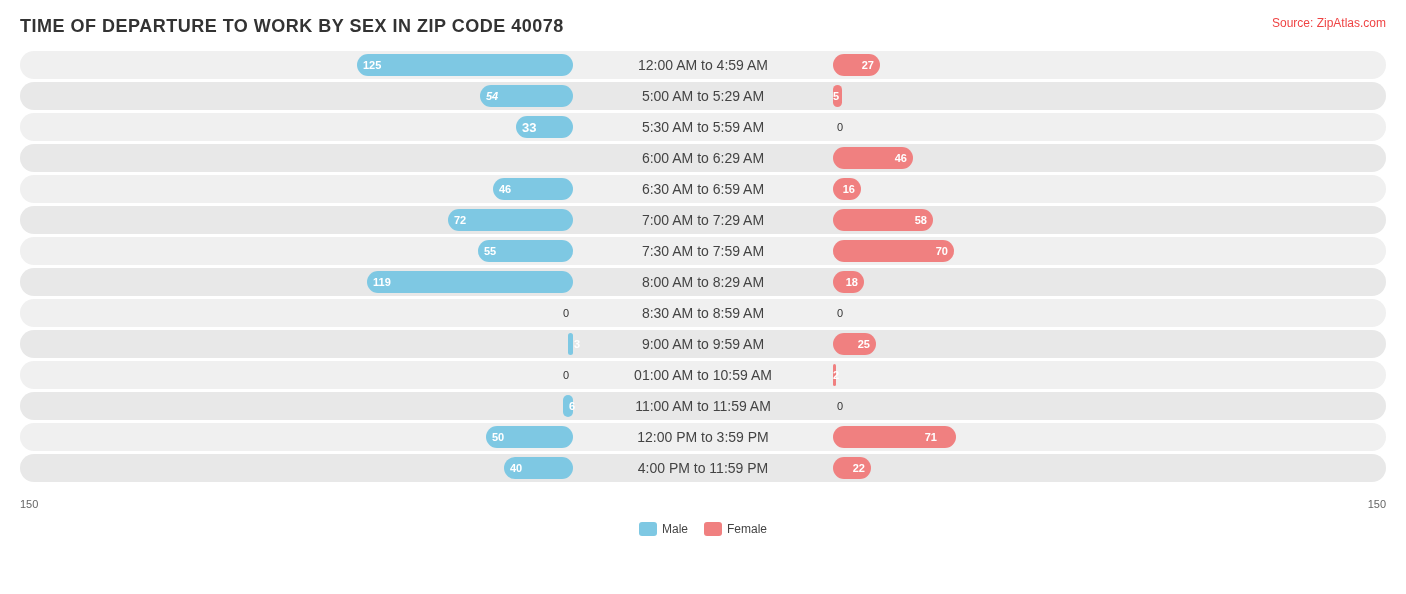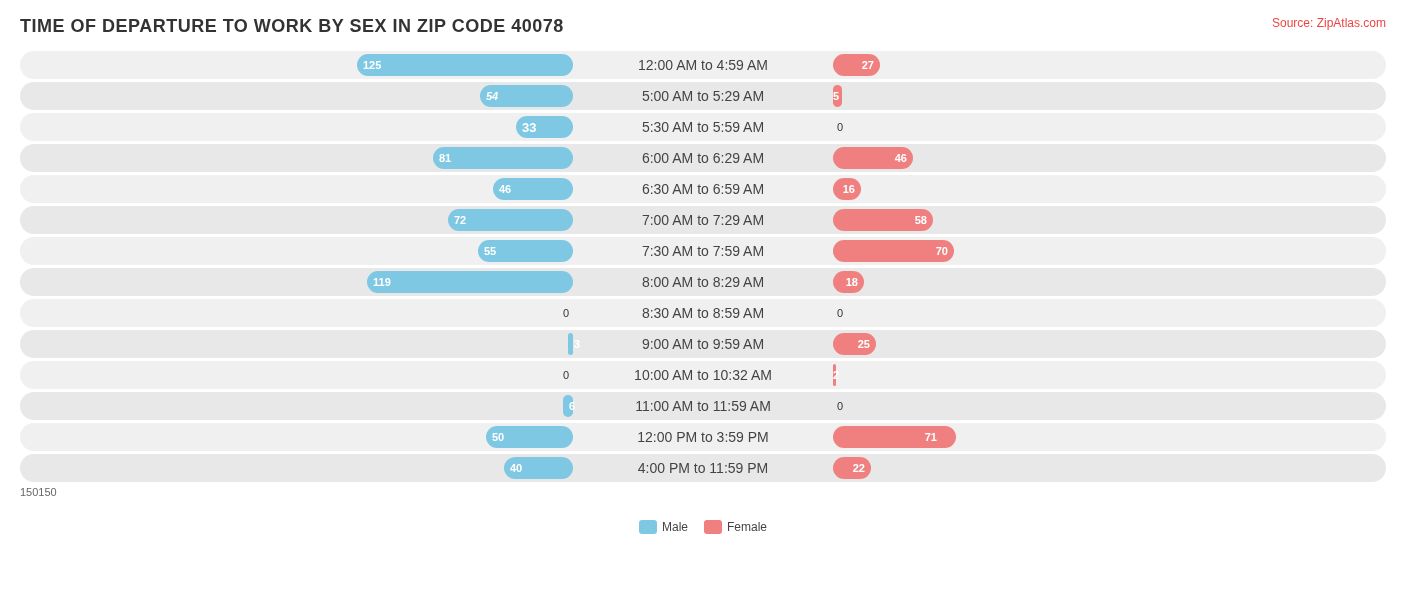--- a/index.html
+++ b/index.html
@@ -89,41 +89,41 @@
       border-radius: 11px;
       display: flex;
       align-items: center;
     }
 
     .legend {
       display: flex;
       justify-content: center;
       align-items: center;
       gap: 16px;
-      margin-top: 22px;
+      margin-top: 12px;
       font-size: 12px;
       color: #444;
     }
     .legend-item {
       display: flex;
       align-items: center;
       gap: 5px;
     }
     .legend-swatch {
       width: 18px;
       height: 14px;
       border-radius: 3px;
     }
     .axis-labels {
       display: flex;
-      justify-content: flex-start;
+      justify-content: space-between;
       font-size: 11px;
       color: #666;
       padding: 0 0;
-      margin-top: 4px;
+      margin-top: 16px;
     }
   </style>
 </head>
 <body>
 
 <div class="header">
   <div class="title">TIME OF DEPARTURE TO WORK BY SEX IN ZIP CODE 40078</div>
   <div class="source">Source: ZipAtlas.com</div>
 </div>
 
@@ -158,25 +158,20 @@
       <div class="center-label">5:30 AM to 5:59 AM</div>
       <div class="male-region" style="padding-right: 130px;">
         <div class="male-bar" style="width: 57px;">
           <span style="font-size: 13px; color: rgb(255, 255, 255); font-weight: bold; padding-left: 6px;">33</span>
         </div>
       </div>
       <div style="position: absolute; left: 50%; top: 50%; transform: translateY(-50%); padding-left: 134px; font-size: 11px; color: rgb(51, 51, 51);">0</div>
     </div>
     <div class="row-container">
       <div class="center-label">6:00 AM to 6:29 AM</div>
-      <div class="male-region" style="padding-right: 130px;">
-        <div class="male-bar" style="width: 140px;">
-          <span style="font-size: 11px; color: rgb(255, 255, 255); font-weight: bold; padding-left: 6px;">81</span>
-        </div>
-      </div>
       <div class="female-region" style="padding-left: 130px;">
         <div class="female-bar" style="width: 80px;">
           <span style="font-size: 11px; color: rgb(255, 255, 255); font-weight: bold; padding-right: 6px; margin-left: auto;">46</span>
         </div>
       </div>
     </div>
     <div class="row-container">
       <div class="center-label">6:30 AM to 6:59 AM</div>
       <div class="male-region" style="padding-right: 130px;">
         <div class="male-bar" style="width: 80px;">
@@ -240,21 +235,21 @@
           <span style="font-size: 11px; color: rgb(255, 255, 255); font-weight: bold; padding-left: 6px;">3</span>
         </div>
       </div>
       <div class="female-region" style="padding-left: 130px;">
         <div class="female-bar" style="width: 43px; text-align: right;">
           <span style="font-size: 11px; color: rgb(255, 255, 255); font-weight: bold; padding-right: 6px; margin-left: auto;">25</span>
         </div>
       </div>
     </div>
     <div class="row-container">
-      <div class="center-label">10:00 AM to 10:32 AM</div>
+      <div class="center-label">01:00 AM to 10:59 AM</div>
       <div style="position: absolute; right: 50%; top: 50%; transform: translateY(-50%); padding-right: 134px; font-size: 11px; color: rgb(51, 51, 51);">0</div>
       <div class="female-region" style="padding-left: 130px;">
         <div class="female-bar" style="width: 3px;">
           <span style="font-size: 11px; color: rgb(255, 255, 255); font-weight: bold; padding-right: 6px; margin-left: auto;">2</span>
         </div>
       </div>
     </div>
     <div class="row-container">
       <div class="center-label">11:00 AM to 11:59 AM</div>
       <div class="male-region" style="padding-right: 130px;">

